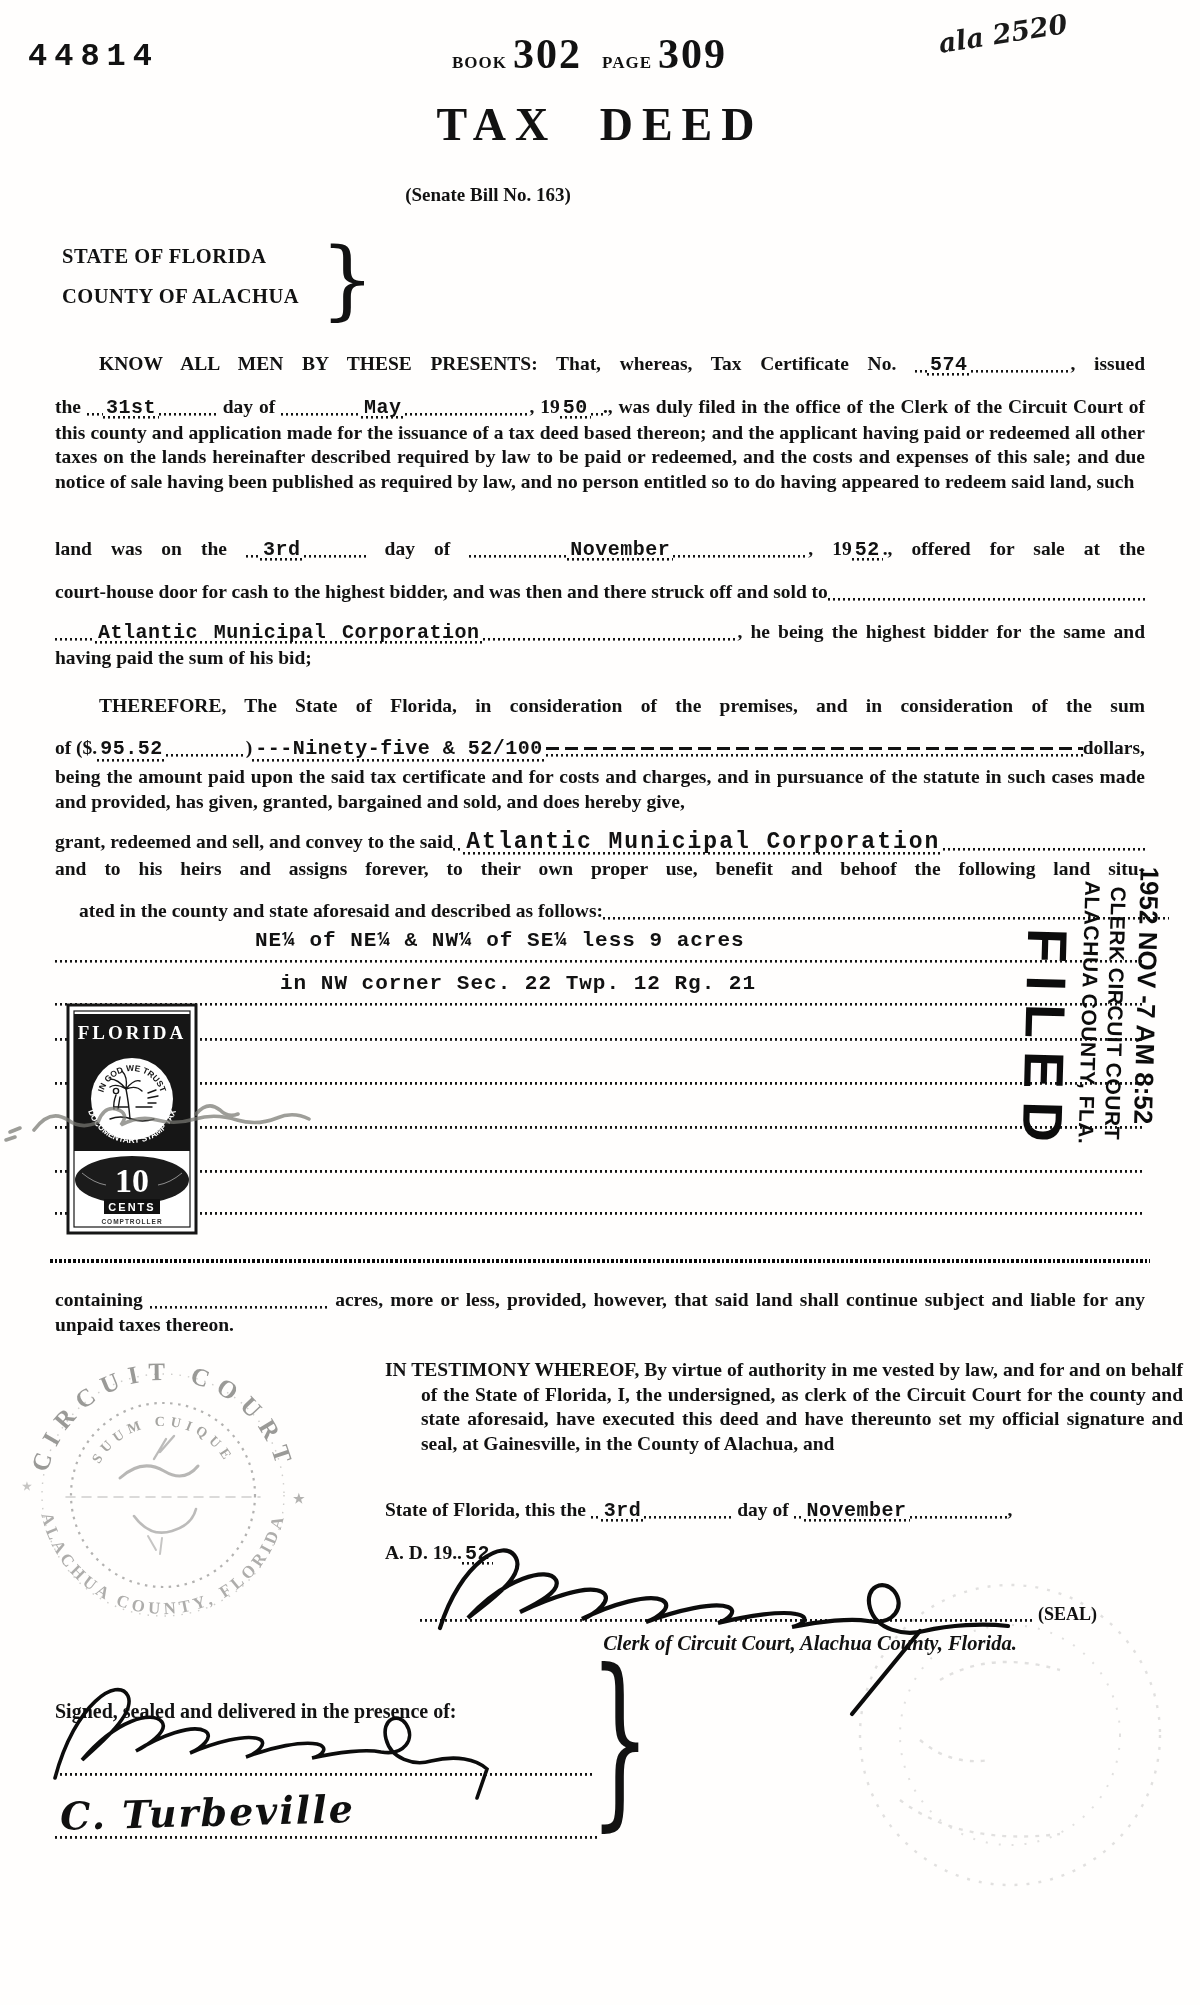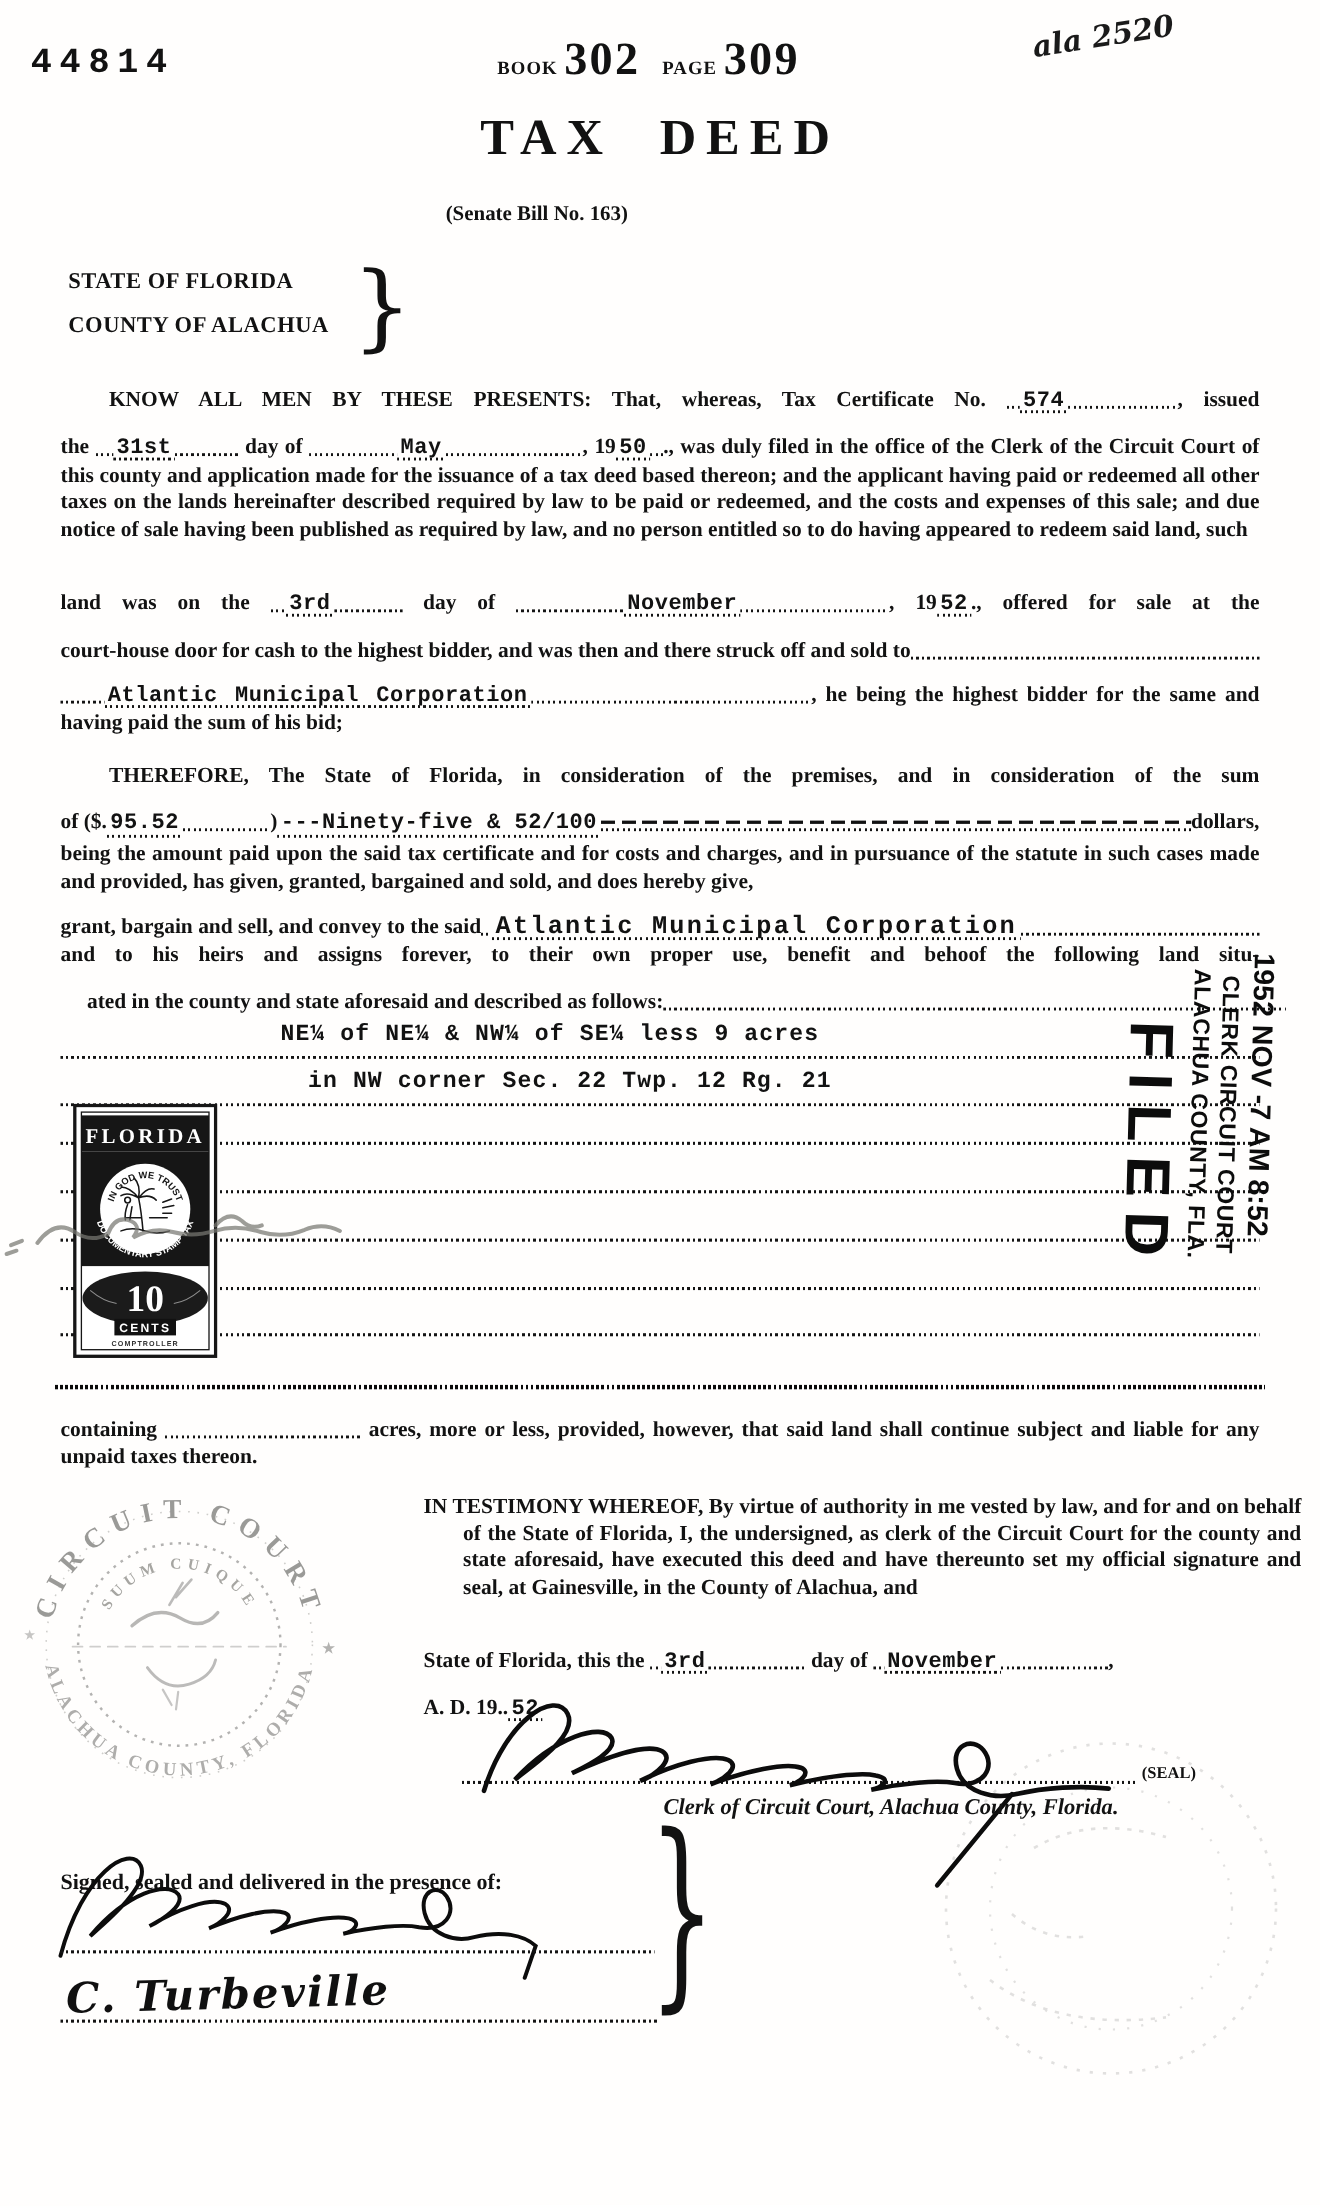--- a/index.html
+++ b/index.html
@@ -61,21 +61,21 @@
   
   .filed{
     width:295px; height:235px; transform:rotate(91.5deg);
     font-family:"Liberation Sans","DejaVu Sans",sans-serif; font-weight:700; color:#0c0c0c;
   }
   .filed .l1{font-size:56px; line-height:62px; letter-spacing:13px; text-align:right; padding-right:4px;}
   .filed .l2{font-size:26px; line-height:36px; letter-spacing:0; text-align:left; white-space:nowrap;}
   .filed .l3,.filed .l4{font-size:21px; line-height:26px; letter-spacing:.5px; text-align:center; white-space:nowrap;}
   .witness-heading{font-size:20px;}
   .witness-name{font-family:"DejaVu Serif",serif; font-style:italic; font-weight:700; font-size:38px; transform:rotate(-1.5deg); color:#101010; letter-spacing:2px;}
-  .seal-note{font-size:15px;}
+  .seal-note{font-size:18px;}
   .clerk-title{font-size:20.5px; text-align:center;font-style:italic;}
   .pt{}
 </style>
 </head>
 <body>
 
 <div class="page">
 
   <div class="abs serial" style="left:28px; top:38px;">44814</div>
 
@@ -110,21 +110,21 @@
       <span class="pt">of ($.</span>
       <span class="tw dotbg">95.52</span>
       <span class="dots dotbg" style="width: 80px;"></span>
       <span class="pt">)</span>
       <span class="tw dotbg">---Ninety-five &amp; 52/100</span>
       <span class="dash-fill"></span>
       <span class="pt"> dollars,</span>
     </div>
   <div class="abs body-text para" style="left:55px; top:765px; width:1090px;"><span class="pt">being the amount paid upon the said tax certificate and for costs and charges, and in pursuance of the statute in such cases made and provided, has given, granted, bargained and sold, and does hereby give,</span></div>
   <div class="abs body-text flexline" style="left:55px; top:830px; width:1090px;">
-      <span class="pt">grant, bargain and sell, and convey to the said </span>
+      <span class="pt">grant, redeemed and sell, and convey to the said </span>
       <span class="dots dotbg" style="width: 10px;"></span>
       <span class="tw2 dotbg">Atlantic Municipal Corporation</span>
       <span class="dots-fill dotbg"></span>
     </div>
   <div class="abs body-text ljust" style="left:55px; top:857px; width:1090px;"><span class="pt">and to his heirs and assigns forever, to their own proper use, benefit and behoof the following land situ-</span></div>
   <div class="abs body-text flexline" style="left:55px; top:899px; width:1090px;margin-left:24px;">
       <span class="pt">ated in the county and state aforesaid and described as follows: </span>
       <span class="dots-fill dotbg"></span>
     </div>
 

